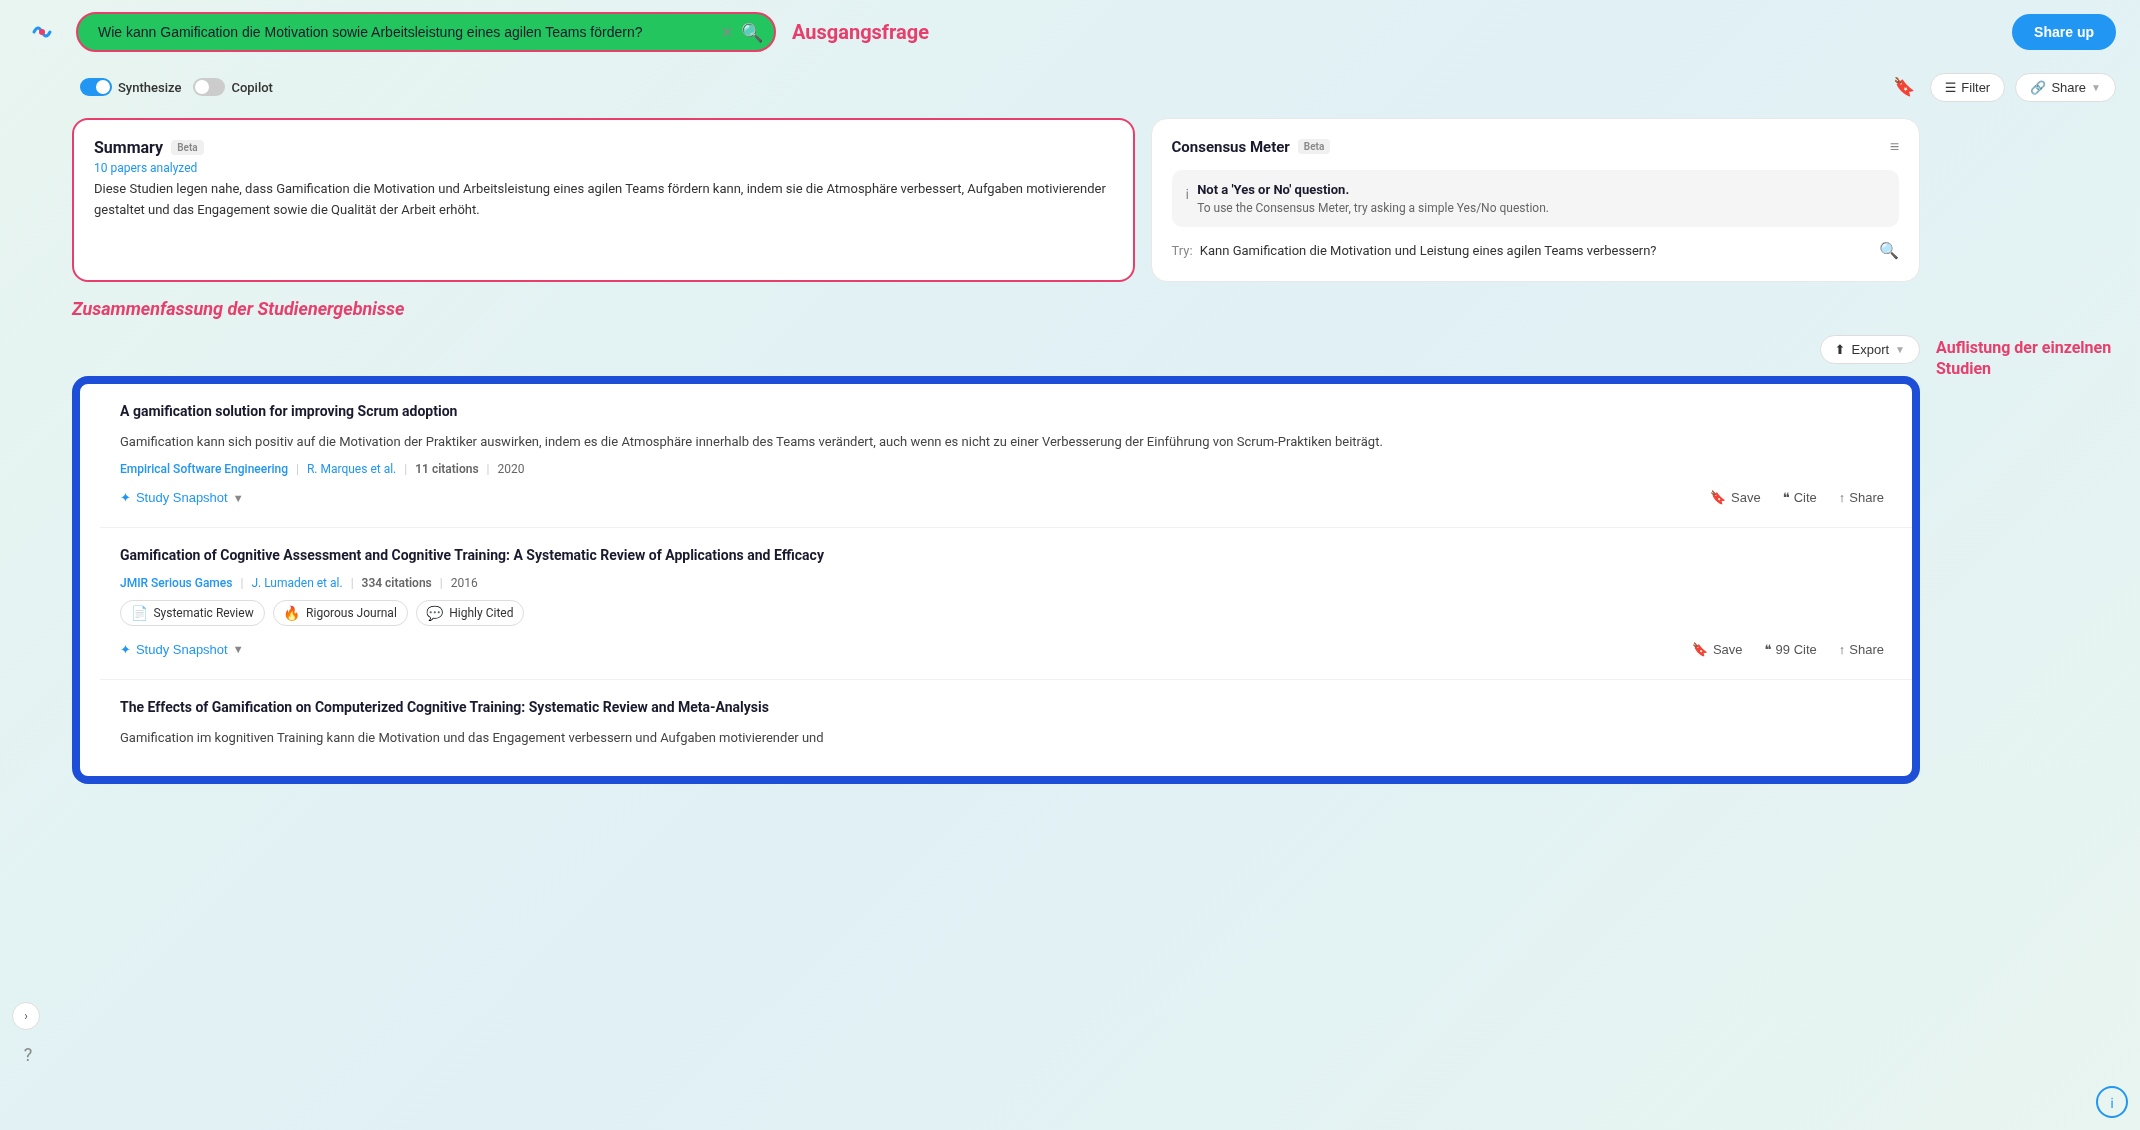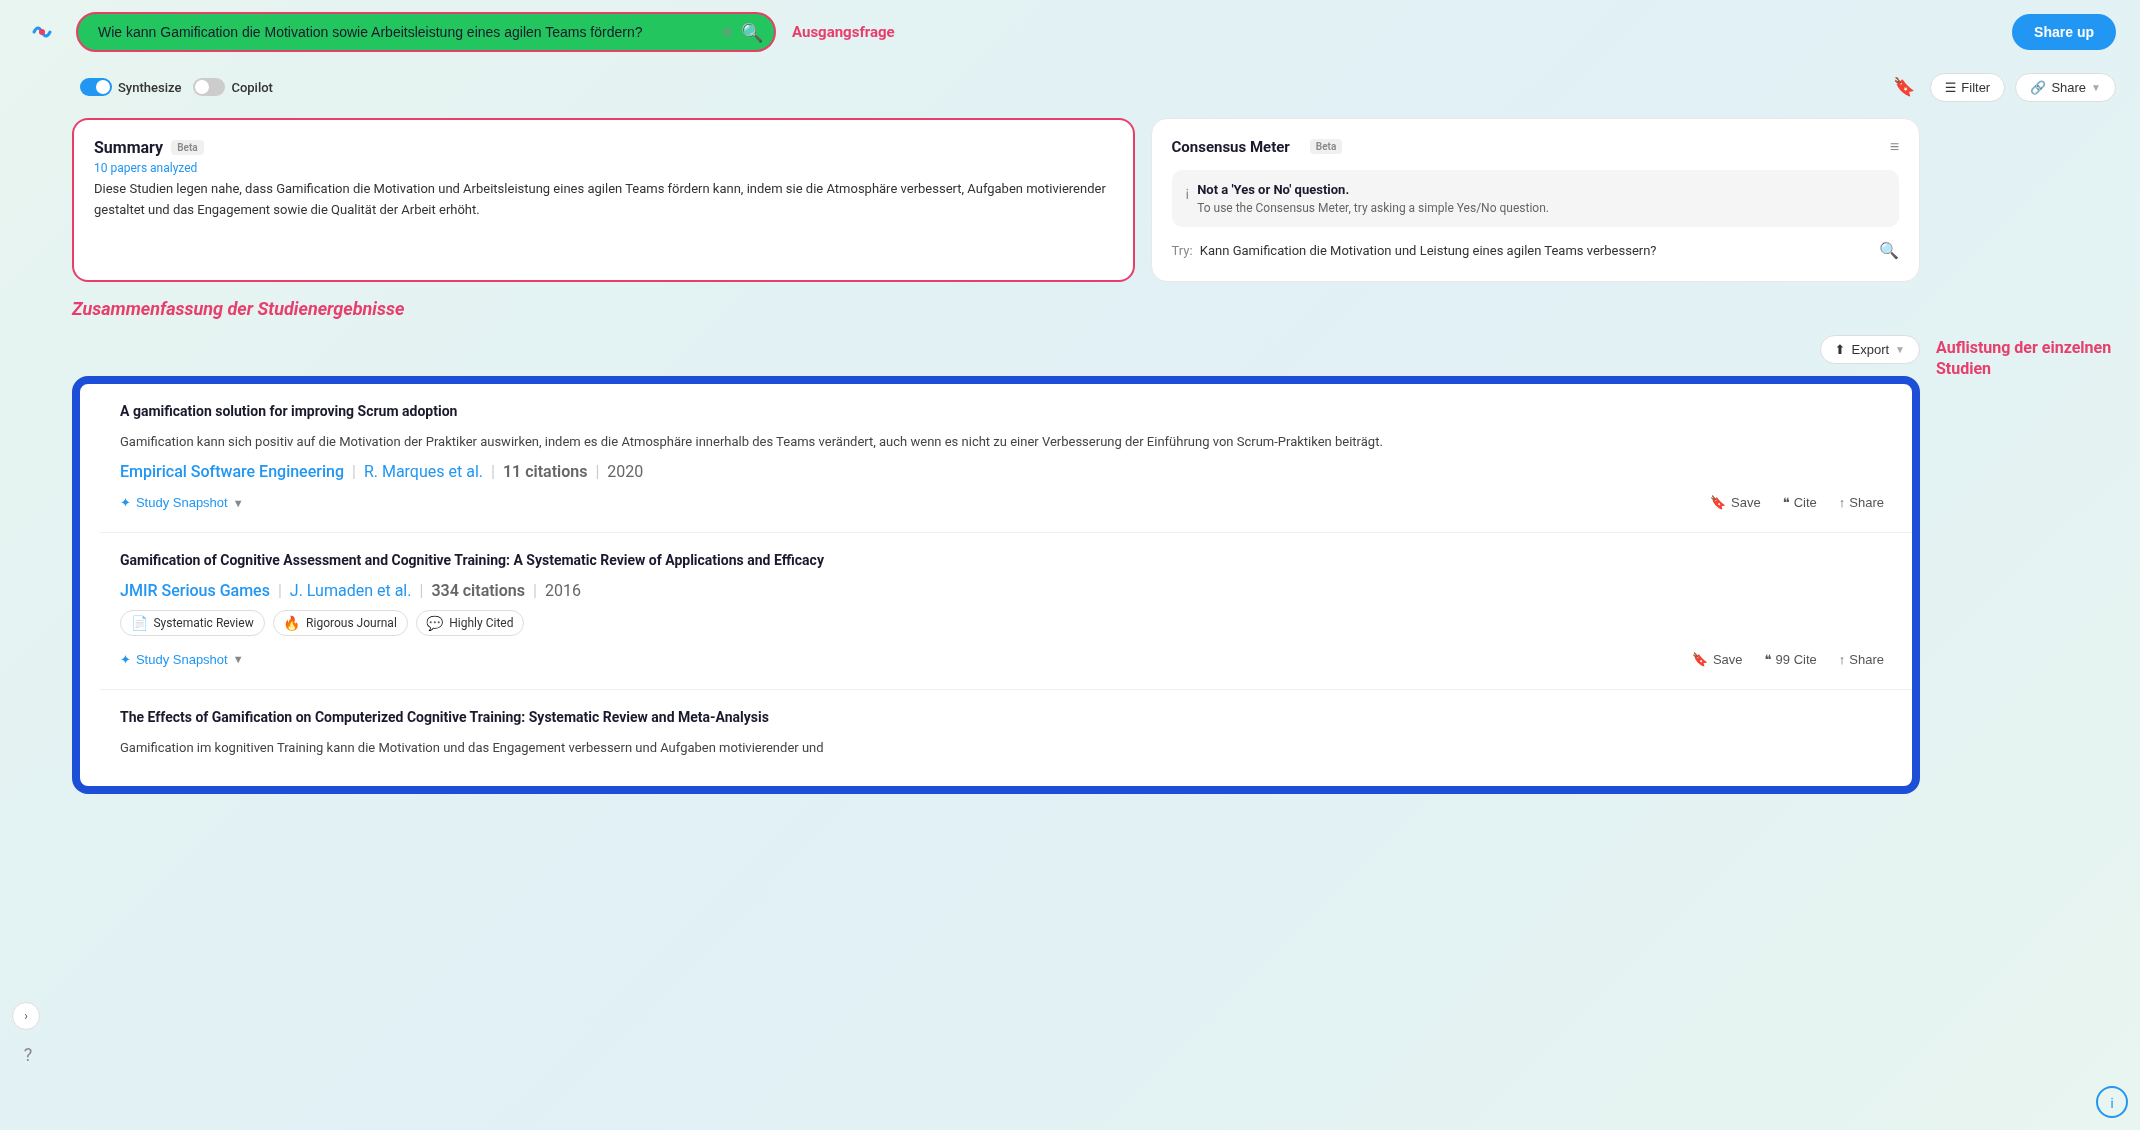--- a/index.html
+++ b/index.html
@@ -55,21 +55,21 @@
       font-size: 16px;
     }
     .search-btn {
       cursor: pointer;
       color: #555;
       font-size: 18px;
     }
     .ausgangsfrage {
       color: #e83e6c;
       font-weight: 700;
-      font-size: 15px;
+      font-size: 20px;
       white-space: nowrap;
     }
     .signup-btn {
       background: #2196f3;
       color: #fff;
       border: none;
       border-radius: 22px;
       padding: 10px 22px;
       font-size: 14px;
       font-weight: 600;
@@ -235,21 +235,21 @@
     }
     .consensus-header {
       display: flex;
       align-items: center;
       justify-content: space-between;
       margin-bottom: 14px;
     }
     .consensus-title {
       display: flex;
       align-items: center;
-      gap: 20px;
+      gap: 8px;
       font-weight: 700;
       font-size: 15px;
     }
     .consensus-icon {
       font-size: 16px;
       color: #888;
       cursor: pointer;
     }
     .consensus-not-yn {
       background: #f5f5f5;
@@ -349,21 +349,21 @@
       font-size: 13px;
       color: #444;
       line-height: 1.6;
       margin-bottom: 10px;
     }
 
     .study-meta {
       display: flex;
       align-items: center;
       gap: 8px;
-      font-size: 16px;
+      font-size: 12px;
       color: #666;
       margin-bottom: 10px;
     }
     .study-meta .journal {
       color: #2196f3;
       font-weight: 500;
     }
     .study-meta .authors {
       color: #2196f3;
     }

